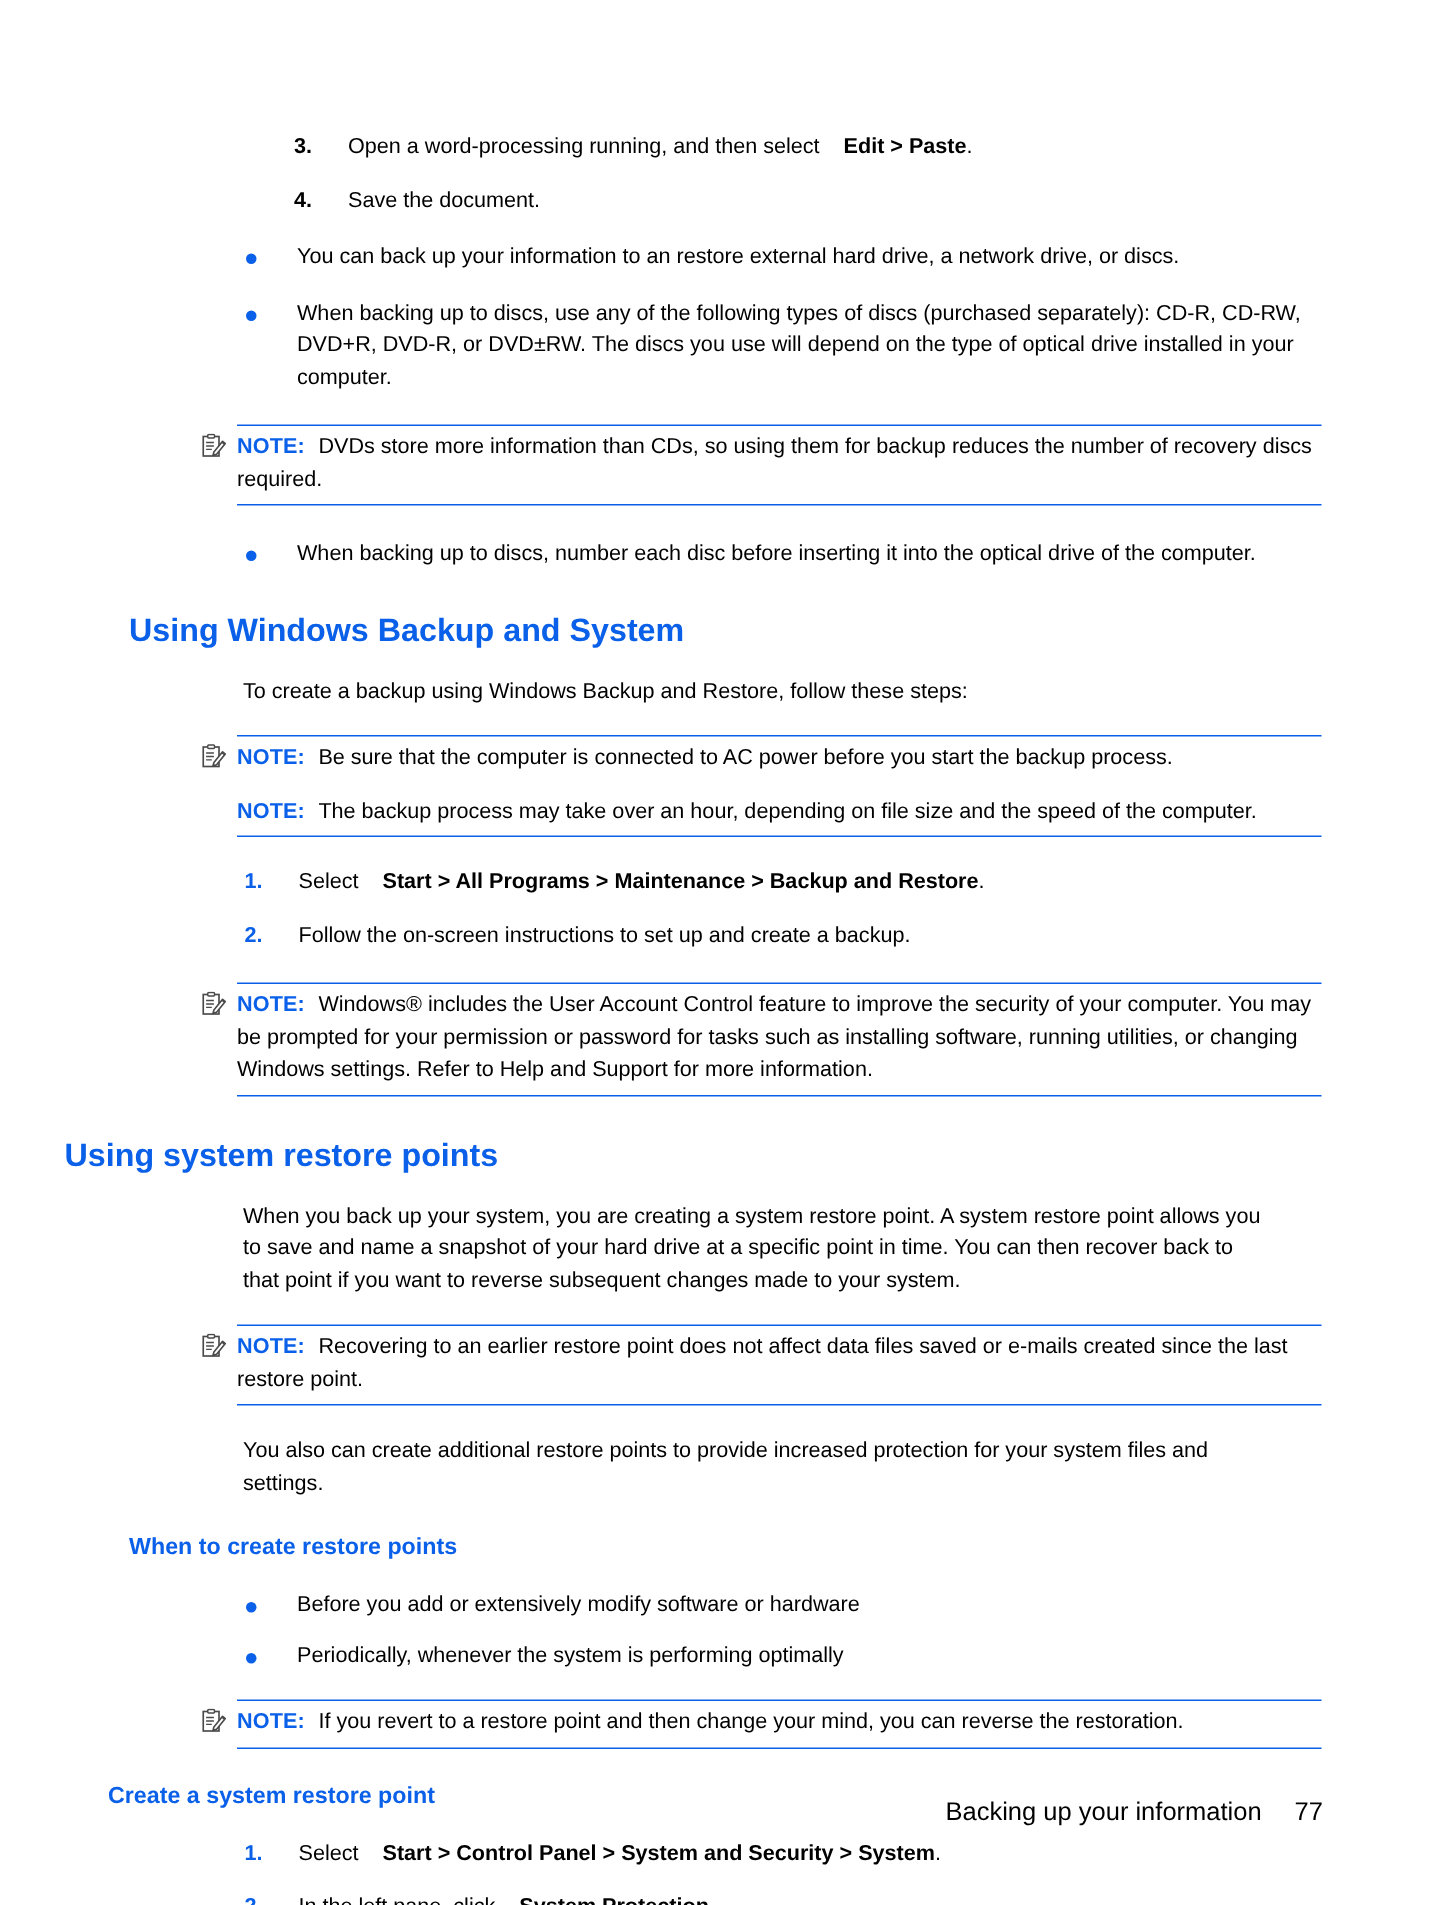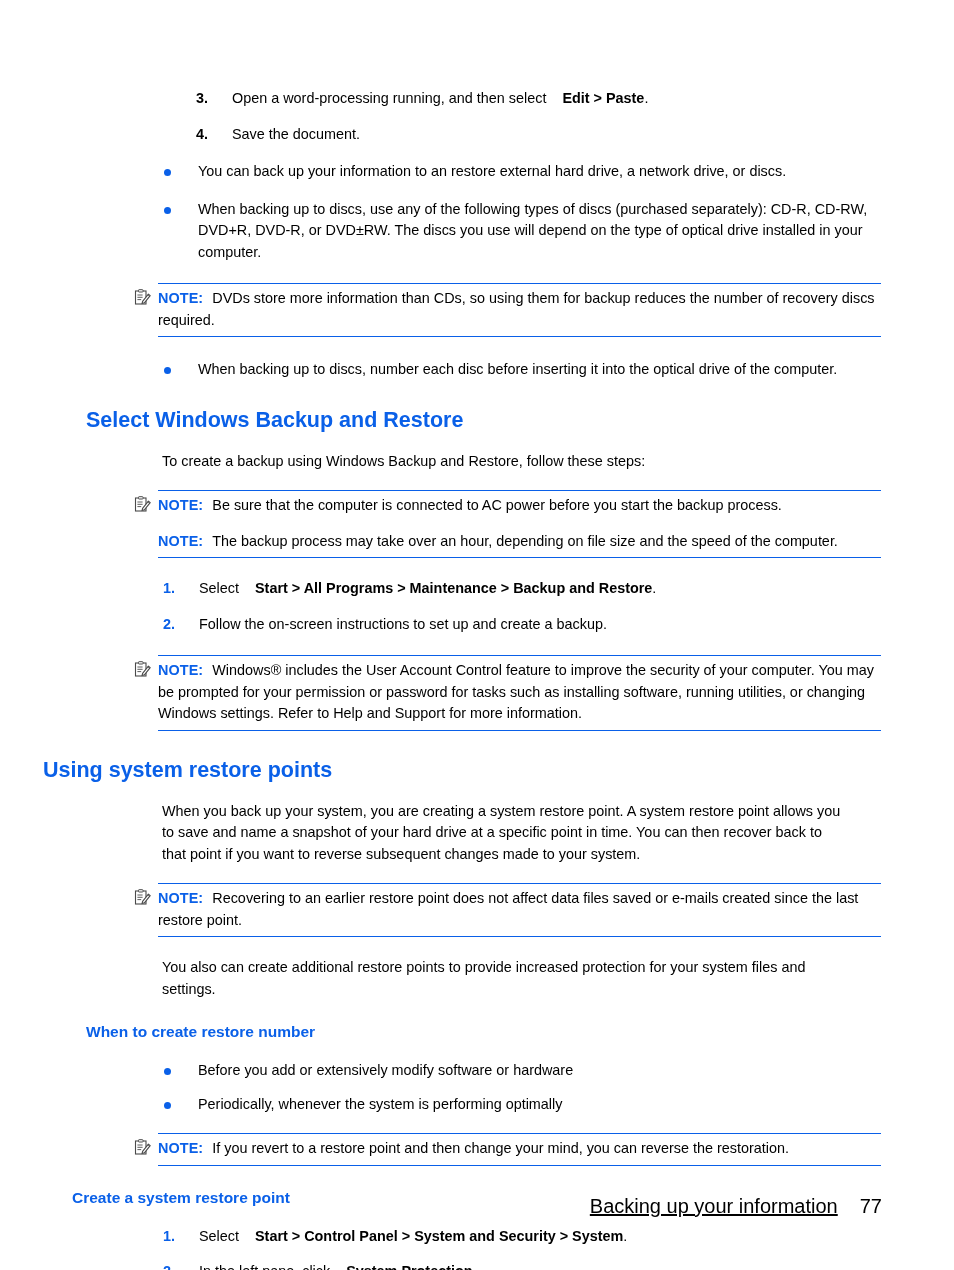--- a/index.html
+++ b/index.html
@@ -130,23 +130,22 @@
     height: 17px;
   }
 
   
   .footer {
     position: absolute;
     left: 16px;
     right: 72px;
     bottom: 52px;
     text-align: right;
-    font-size: 20px;
+    font-size: 17px;
     color: #000;
-    text-decoration: underline;
   }
   .footer .pg { display: inline-block; margin-left: 22px; }
   .sp-12 { height: 12px; }
   .sp-14 { height: 14px; }
   .sp-16 { height: 16px; }
   .sp-18 { height: 18px; }
   .sp-20 { height: 20px; }
   .sp-22 { height: 22px; }
   .sp-26 { height: 26px; }
 </style>
@@ -215,21 +214,21 @@
   <div class="bul-l1">
     <div class="list-row">
       <div class="marker-bullet"></div>
       <div class="list-text">When backing up to discs, number each disc before inserting it into the optical drive of the computer.</div>
     </div>
   </div>
 
   <div class="sp-26"></div>
 
   <div style="margin-left:86px;margin-right:72px;">
-    <div class="h1">Select Windows Backup and Restore</div>
+    <div class="h1">Using Windows Backup and System</div>
   </div>
 
   <div class="sp-18"></div>
 
   <div class="indent body-text">To create a backup using Windows Backup and Restore, follow these steps:</div>
 
   <div class="sp-18"></div>
 
   <div class="note-wrap">
     <span class="note-icon">
@@ -315,21 +314,21 @@
     </div>
   </div>
 
   <div class="sp-20"></div>
 
   <div class="indent body-text">You also can create additional restore points to provide increased protection for your system files and settings.</div>
 
   <div class="sp-22"></div>
 
   <div style="margin-left:86px;margin-right:72px;">
-    <div class="h2">When to create restore number</div>
+    <div class="h2">When to create restore points</div>
   </div>
 
   <div class="sp-18"></div>
 
   <div class="bul-l1">
 
     <div class="list-row">
       <div class="marker-bullet"></div>
       <div class="list-text">Before you add or extensively modify software or hardware</div>
     </div>

